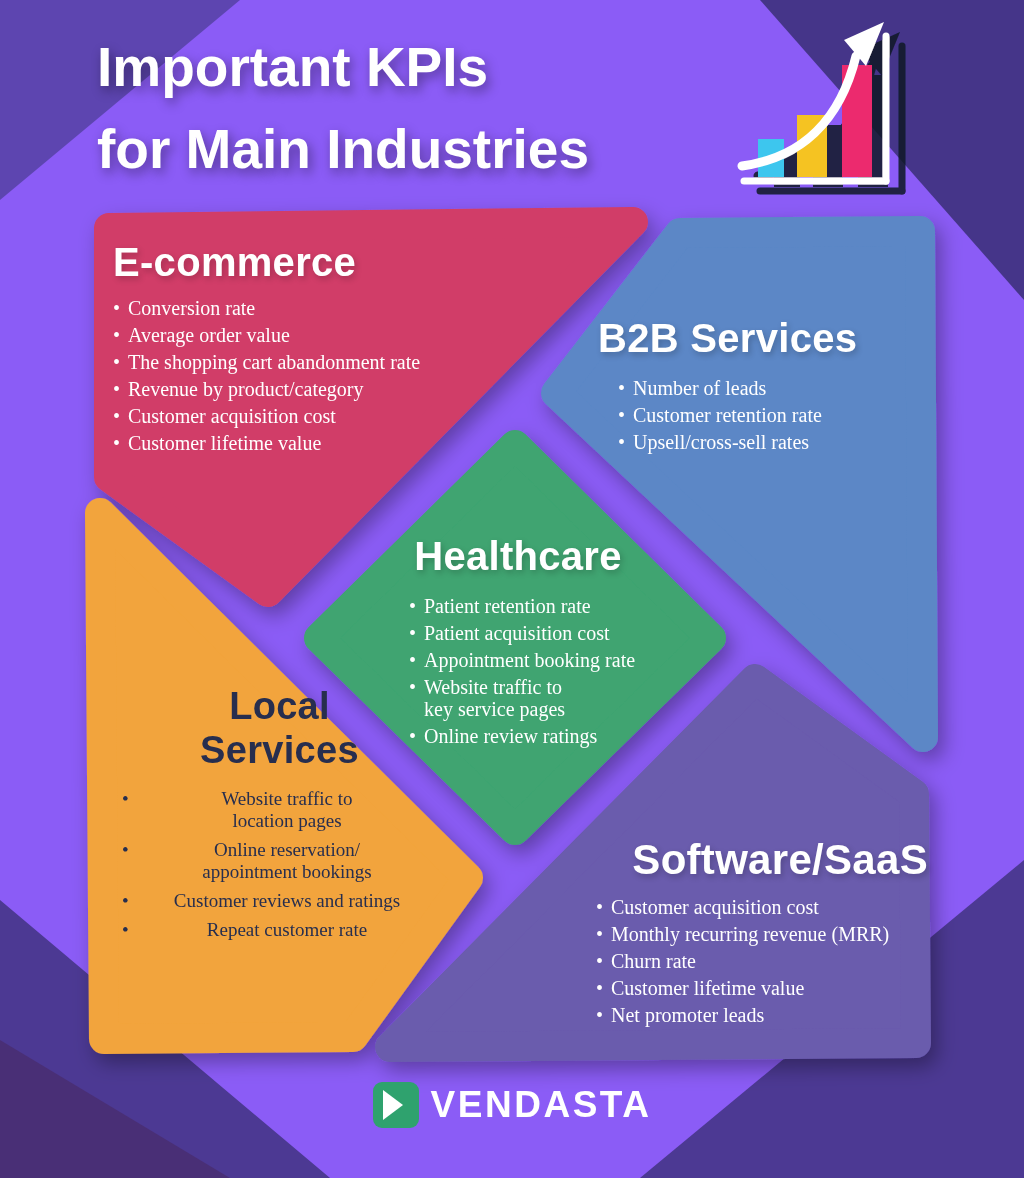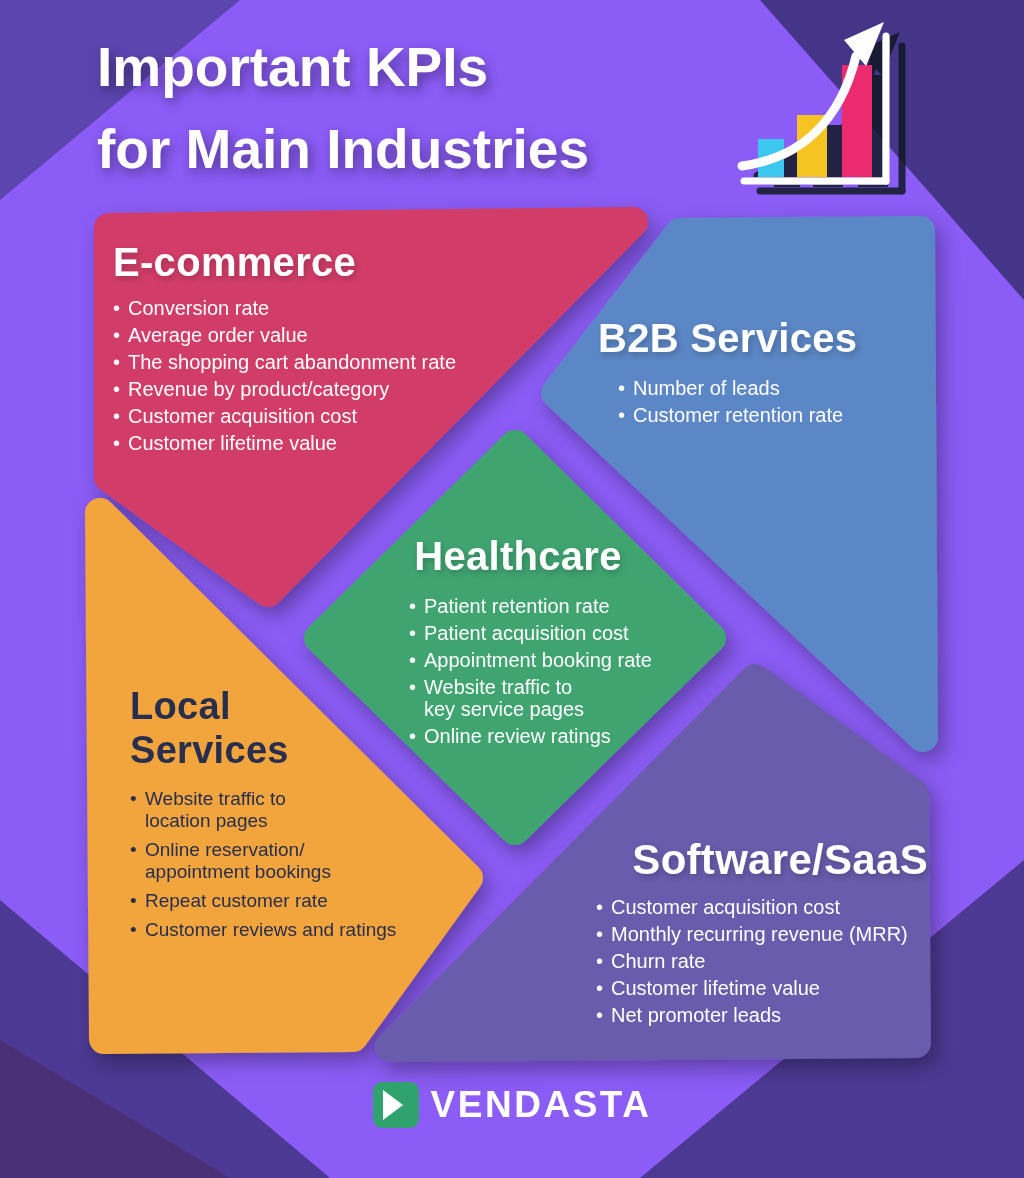--- a/index.html
+++ b/index.html
@@ -11,33 +11,33 @@
   .page-title{
     position:absolute;left:97px;top:26px;color:#ffffff;
     font-size:55px;font-weight:bold;line-height:82px;white-space:pre-line;
     text-shadow:3px 5px 12px rgba(0,0,0,.4);
   }
   .sec{position:absolute;color:#ffffff;}
   .sec h2{
     margin:0;font-size:40px;font-weight:bold;letter-spacing:.3px;
     text-shadow:2px 3px 6px rgba(0,0,0,.22);white-space:pre-line;
   }
-  .sec ul{list-style:none;margin:12px 0 0 0;padding:0;font-size:20px;}
+  .sec ul{list-style:none;margin:12px 0 0 0;padding:0;font-size:20px;font-family:Liberation Serif, serif;}
   .sec li{
     position:relative;padding-left:15px;line-height:22px;margin-bottom:5px;
     white-space:pre-line;
   }
   .sec li::before{content:"\2022";position:absolute;left:0;top:0;}
   #sec-ecommerce{left:113px;top:240px;width:445px;}
   #sec-b2b{left:598px;top:316px;width:300px;}
   #sec-b2b ul{margin-left:20px;margin-top:16px;}
   #sec-healthcare{left:383px;top:534px;width:270px;}
   #sec-healthcare h2{text-align:center;}
   #sec-healthcare ul{margin-left:26px;margin-top:16px;}
-  #sec-local{left:130px;top:684px;width:315px;color:#272e4e;}
+  #sec-local{left:122px;top:684px;width:315px;color:#272e4e;text-align:center;}
   #sec-local h2{font-size:38px;line-height:44px;text-shadow:none;}
   #sec-local ul{margin-top:16px;font-size:19px;}
   #sec-local li{margin-bottom:7px;}
   #sec-saas{left:572px;top:836px;width:356px;}
   #sec-saas h2{font-size:42px;text-align:right;}
   #sec-saas ul{margin-left:24px;margin-top:12px;}
   .brand-row{
     position:absolute;left:0;top:1082px;width:1024px;
     display:flex;justify-content:center;align-items:center;gap:12px;
   }
@@ -100,20 +100,21 @@
       <li>Customer acquisition cost</li>
       <li>Customer lifetime value</li>
     </ul>
   </div>
 
   <div class="sec" id="sec-b2b">
     <h2>B2B Services</h2>
     <ul>
       <li>Number of leads</li>
       <li>Customer retention rate</li>
+      <li>Upsell/cross-sell rates</li>
     </ul>
   </div>
 
   <div class="sec" id="sec-healthcare">
     <h2>Healthcare</h2>
     <ul>
       <li>Patient retention rate</li>
       <li>Patient acquisition cost</li>
       <li>Appointment booking rate</li>
       <li>Website traffic to
@@ -123,22 +124,22 @@
   </div>
 
   <div class="sec" id="sec-local">
     <h2>Local
 Services</h2>
     <ul>
       <li>Website traffic to
 location pages</li>
       <li>Online reservation/
 appointment bookings</li>
+      <li>Customer reviews and ratings</li>
       <li>Repeat customer rate</li>
-      <li>Customer reviews and ratings</li>
     </ul>
   </div>
 
   <div class="sec" id="sec-saas">
     <h2>Software/SaaS</h2>
     <ul>
       <li>Customer acquisition cost</li>
       <li>Monthly recurring revenue (MRR)</li>
       <li>Churn rate</li>
       <li>Customer lifetime value</li>

